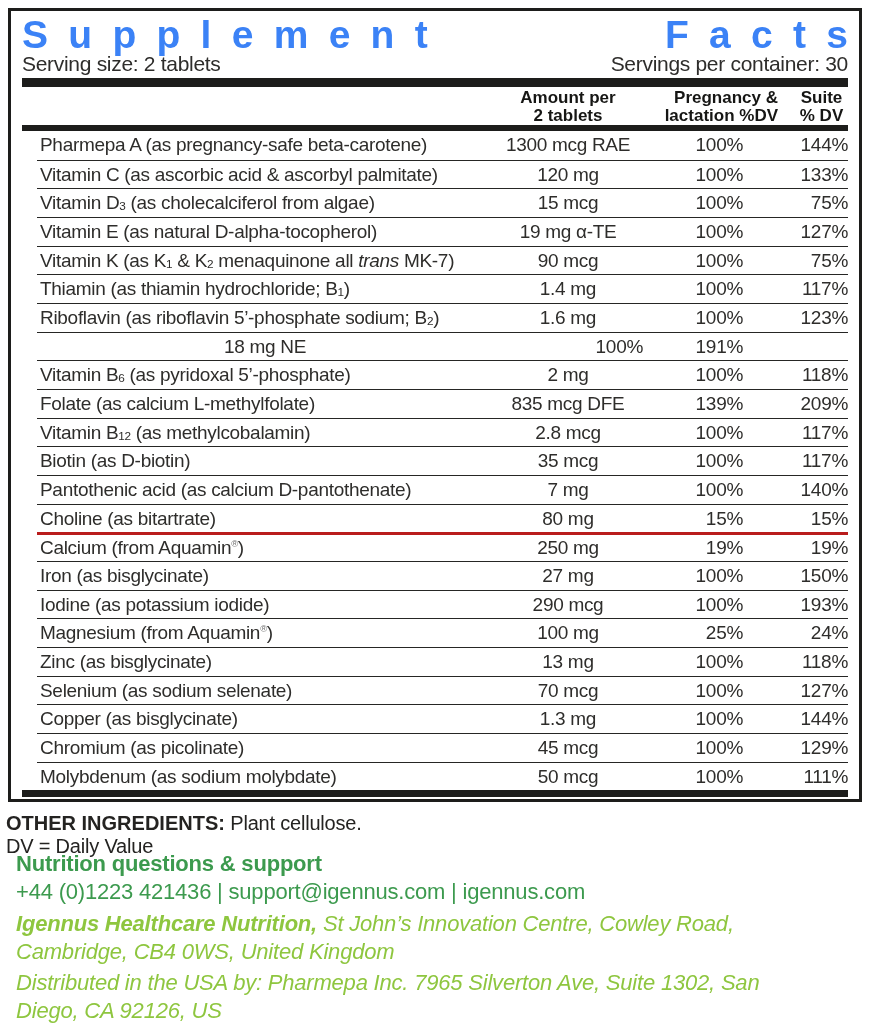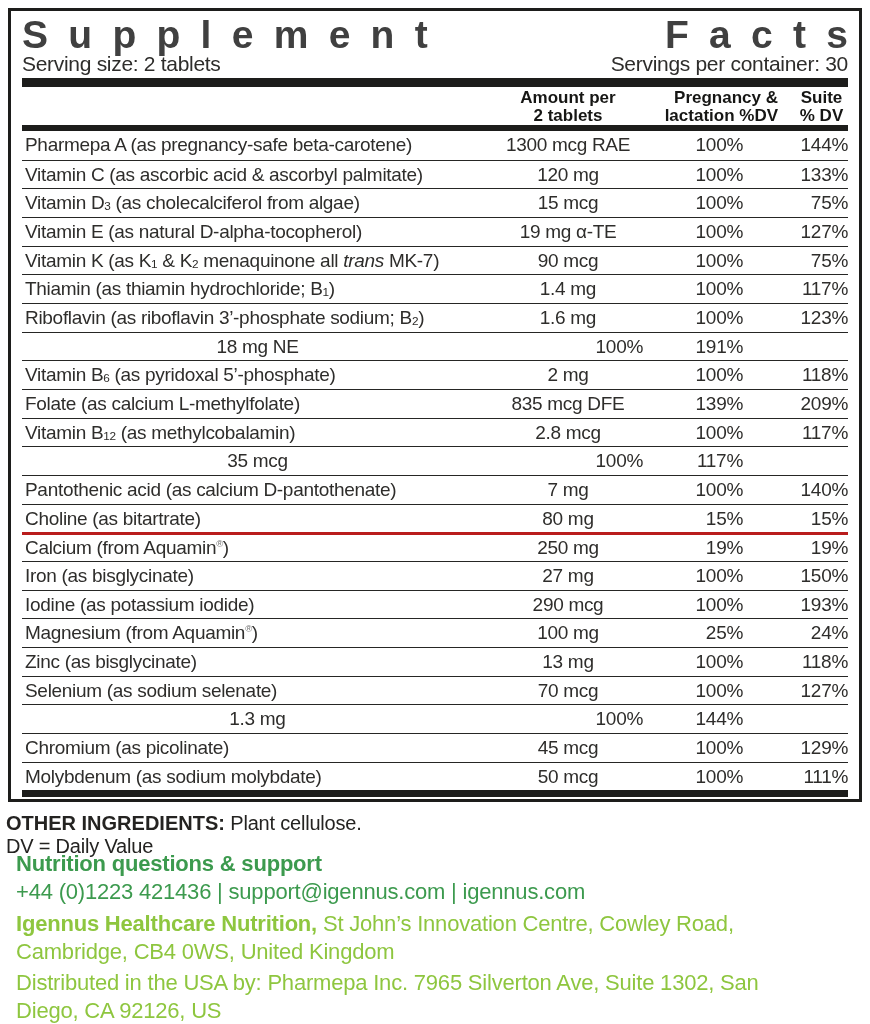--- a/index.html
+++ b/index.html
@@ -6,32 +6,32 @@
   html,body { width:870px; height:1024px; background:#ffffff;
               font-family:"Liberation Sans", sans-serif; color:#1d1d1b; }
   #page { position:relative; width:870px; height:1024px; overflow:hidden; }
 
   
   .panel { position:absolute; left:8px; top:8px; width:854px;
            border:3.5px solid #1d1d1b; background:#fff; padding:2px 11px 1px 11px; }
 
   .title-row { display:flex; justify-content:space-between; align-items:baseline;
                height:40px; font-size:39px; font-weight:bold; letter-spacing:0.52em;
-               color:#404040; white-space:nowrap; }
+               color:#3b82f6; white-space:nowrap; }
   .title-right { margin-right:-0.52em; }
 
   .serving-row { display:flex; justify-content:space-between; height:22px;
                  font-size:21px; line-height:22px; color:#2e2d2b; letter-spacing:-0.3px; }
 
   .bar { background:#1d1d1b; width:100%; }
   .bar-thick  { height:9px; margin-top:3px; }
   .bar-med    { height:6px; margin-top:1px; }
   .bar-bottom { height:7px; margin-bottom:1px; }
 
-  .grid { display:grid; grid-template-columns:1fr 150px 100px 105px; align-items:center; }
+  .grid { display:grid; grid-template-columns:1fr 150px 100px 105px; align-items:center;margin-left:15px; }
 
   .header-row { margin-top:2px; height:35px; font-size:17px; line-height:17.5px;
                 font-weight:bold; color:#161614; align-items:end; padding-bottom:2px; }
   .header-row .h-amt { text-align:center; }
   .header-row .h-prg { text-align:right; margin-right:-35px; white-space:nowrap; }
   .header-row .h-adl { text-align:center; transform:translateX(26px); white-space:nowrap; }
 
   #rows .row { height:28.68px; border-top:1.5px solid #262624; }
   #rows .row.first { border-top:none; }
   #rows .row.thick { border-top:3px solid #b91c1c; }
@@ -47,21 +47,21 @@
   
   .other-row { position:absolute; left:6px; right:8px; top:812px;
                display:flex; justify-content:space-between; font-size:20px;
                color:#242321; letter-spacing:-0.2px;flex-direction:column; }
   .other-label { font-weight:bold; letter-spacing:0; }
 
   
   .footer { position:absolute; left:16px; top:850px; width:840px;
             font-size:22px; letter-spacing:-0.2px; }
   .f-dark  { color:#3c9a4e; }
-  .f-light { color:#8ec63f; }
+  .f-light { color:#8ec63f;font-style:italic; }
   .f-bold  { font-weight:bold; }
   .support-title    { line-height:27px; }
   .support-contacts { line-height:29px; }
   .company-block    { line-height:28px; max-width:790px; margin-top:4px; }
   .distrib-block    { line-height:28px; max-width:800px; margin-top:3px; }
 </style>
 </head>
 <body>
 
 <div id="page">
@@ -129,21 +129,21 @@
           <div class="c-prg">100%</div>
           <div class="c-adl">75%</div>
         </div>
         <div class="grid row">
           <div class="c-name"><span>Thiamin (as thiamin hydrochloride; B</span><span class="sub">1</span><span>)</span></div>
           <div class="c-amt">1.4 mg</div>
           <div class="c-prg">100%</div>
           <div class="c-adl">117%</div>
         </div>
         <div class="grid row">
-          <div class="c-name"><span>Riboflavin (as riboflavin 3’-phosphate sodium; B</span><span class="sub">2</span><span>)</span></div>
+          <div class="c-name"><span>Riboflavin (as riboflavin 5’-phosphate sodium; B</span><span class="sub">2</span><span>)</span></div>
           <div class="c-amt">1.6 mg</div>
           <div class="c-prg">100%</div>
           <div class="c-adl">123%</div>
         </div>
         <div class="grid row">
           <div class="c-amt">18 mg NE</div>
           <div class="c-prg">100%</div>
           <div class="c-adl">191%</div>
         </div>
         <div class="grid row">
@@ -158,20 +158,21 @@
           <div class="c-prg">139%</div>
           <div class="c-adl">209%</div>
         </div>
         <div class="grid row">
           <div class="c-name"><span>Vitamin B</span><span class="sub">12</span><span> (as methylcobalamin)</span></div>
           <div class="c-amt">2.8 mcg</div>
           <div class="c-prg">100%</div>
           <div class="c-adl">117%</div>
         </div>
         <div class="grid row">
+          <div class="c-name"><span>Biotin (as D-biotin)</span></div>
           <div class="c-amt">35 mcg</div>
           <div class="c-prg">100%</div>
           <div class="c-adl">117%</div>
         </div>
         <div class="grid row">
           <div class="c-name"><span>Pantothenic acid (as calcium D-pantothenate)</span></div>
           <div class="c-amt">7 mg</div>
           <div class="c-prg">100%</div>
           <div class="c-adl">140%</div>
         </div>
@@ -211,20 +212,21 @@
           <div class="c-prg">100%</div>
           <div class="c-adl">118%</div>
         </div>
         <div class="grid row">
           <div class="c-name"><span>Selenium (as sodium selenate)</span></div>
           <div class="c-amt">70 mcg</div>
           <div class="c-prg">100%</div>
           <div class="c-adl">127%</div>
         </div>
         <div class="grid row">
+          <div class="c-name"><span>Copper (as bisglycinate)</span></div>
           <div class="c-amt">1.3 mg</div>
           <div class="c-prg">100%</div>
           <div class="c-adl">144%</div>
         </div>
         <div class="grid row">
           <div class="c-name"><span>Chromium (as picolinate)</span></div>
           <div class="c-amt">45 mcg</div>
           <div class="c-prg">100%</div>
           <div class="c-adl">129%</div>
         </div>

